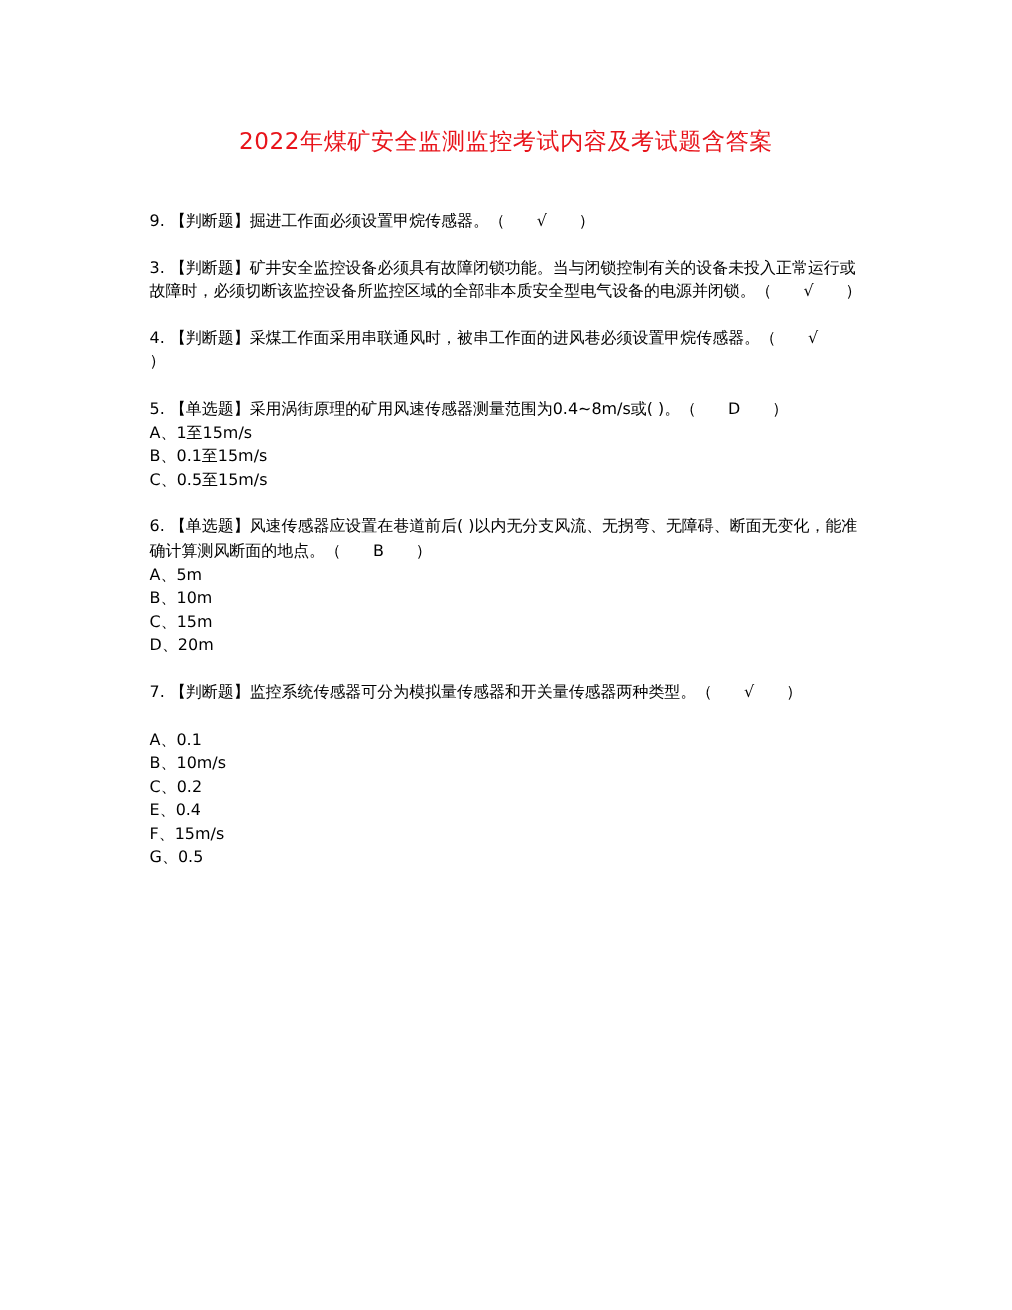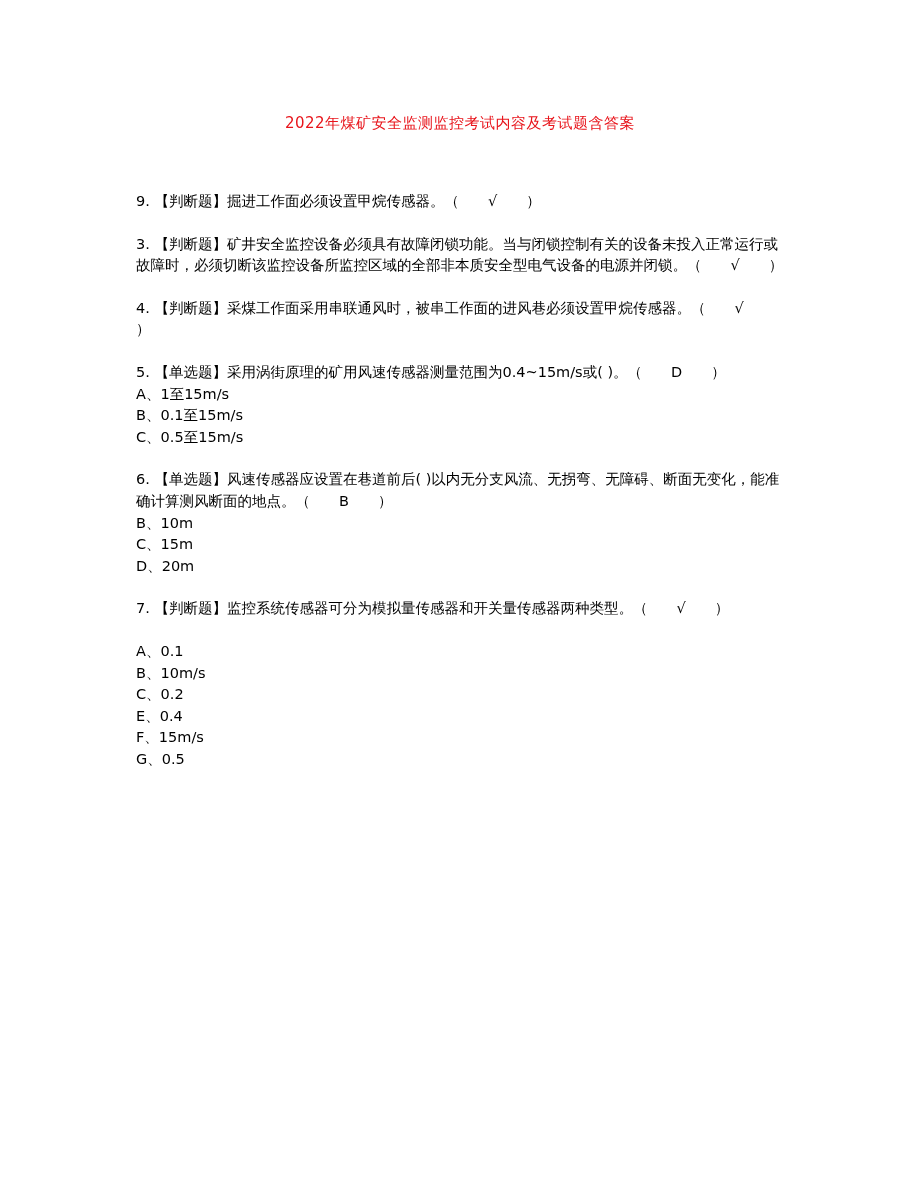--- a/index.html
+++ b/index.html
@@ -1,19 +1,19 @@
 <!DOCTYPE html>
 <html><head>
   <meta charset="utf-8">
   <style>
     html, body { margin: 0; padding: 0; background: #ffffff; }
     body { width: 920px; height: 1191px; position: relative; overflow: hidden;
            font-family: "DejaVu Sans", "Liberation Sans", sans-serif; color: #000; }
     .title { position: absolute; top: 114px; left: 0; width: 920px; text-align: center;
-             color: #e8141b; font-size: 15px; letter-spacing: 0.5px; }
+             color: #e8141b; font-size: 21px; letter-spacing: 0.5px; }
     .content { position: absolute; top: 191px; left: 136px; width: 650px;
                font-size: 14.5px; line-height: 21.6px; }
     .q { margin-bottom: 21px; }
     .q-text { white-space: normal; word-break: break-all; }
     .opt { white-space: nowrap; }
   </style>
 </head>
 <body>
 
 <div class="title">2022年煤矿安全监测监控考试内容及考试题含答案</div>
@@ -22,27 +22,28 @@
   <div class="q">
     <div class="q-text">9. 【判断题】掘进工作面必须设置甲烷传感器。（　　√　　）</div>
   </div>
   <div class="q">
     <div class="q-text">3. 【判断题】矿井安全监控设备必须具有故障闭锁功能。当与闭锁控制有关的设备未投入正常运行或故障时，必须切断该监控设备所监控区域的全部非本质安全型电气设备的电源并闭锁。（　　√　　）</div>
   </div>
   <div class="q">
     <div class="q-text">4. 【判断题】采煤工作面采用串联通风时，被串工作面的进风巷必须设置甲烷传感器。（　　√　　）</div>
   </div>
   <div class="q">
-    <div class="q-text">5. 【单选题】采用涡街原理的矿用风速传感器测量范围为0.4~15m/s或( )。（　　D　　）</div>
+    <div class="q-text">5. 【单选题】采用涡街原理的矿用风速传感器测量范围为0.4~8m/s或( )。（　　D　　）</div>
     <div class="opt">A、1至15m/s</div>
     <div class="opt">B、0.1至15m/s</div>
     <div class="opt">C、0.5至15m/s</div>
   </div>
   <div class="q">
     <div class="q-text">6. 【单选题】风速传感器应设置在巷道前后( )以内无分支风流、无拐弯、无障碍、断面无变化，能准确计算测风断面的地点。（　　B　　）</div>
+    <div class="opt">A、5m</div>
     <div class="opt">B、10m</div>
     <div class="opt">C、15m</div>
     <div class="opt">D、20m</div>
   </div>
   <div class="q">
     <div class="q-text">7. 【判断题】监控系统传感器可分为模拟量传感器和开关量传感器两种类型。（　　√　　）</div>
   </div>
   <div class="q">
     <div class="opt">A、0.1</div>
     <div class="opt">B、10m/s</div>

